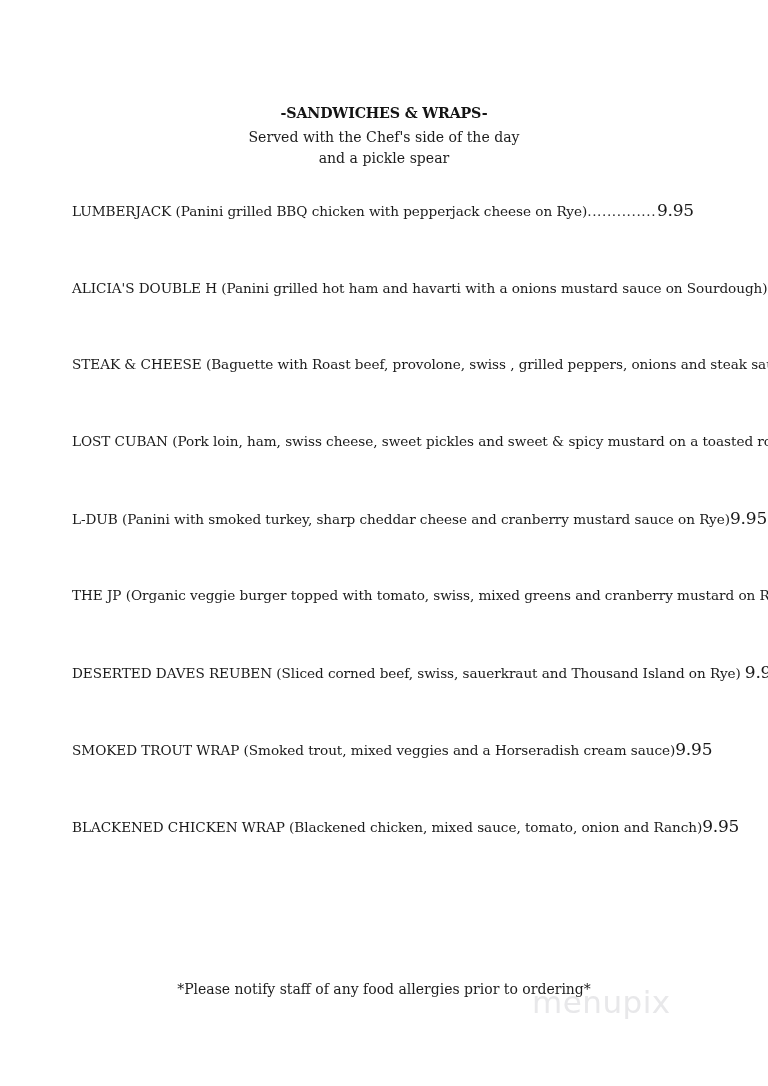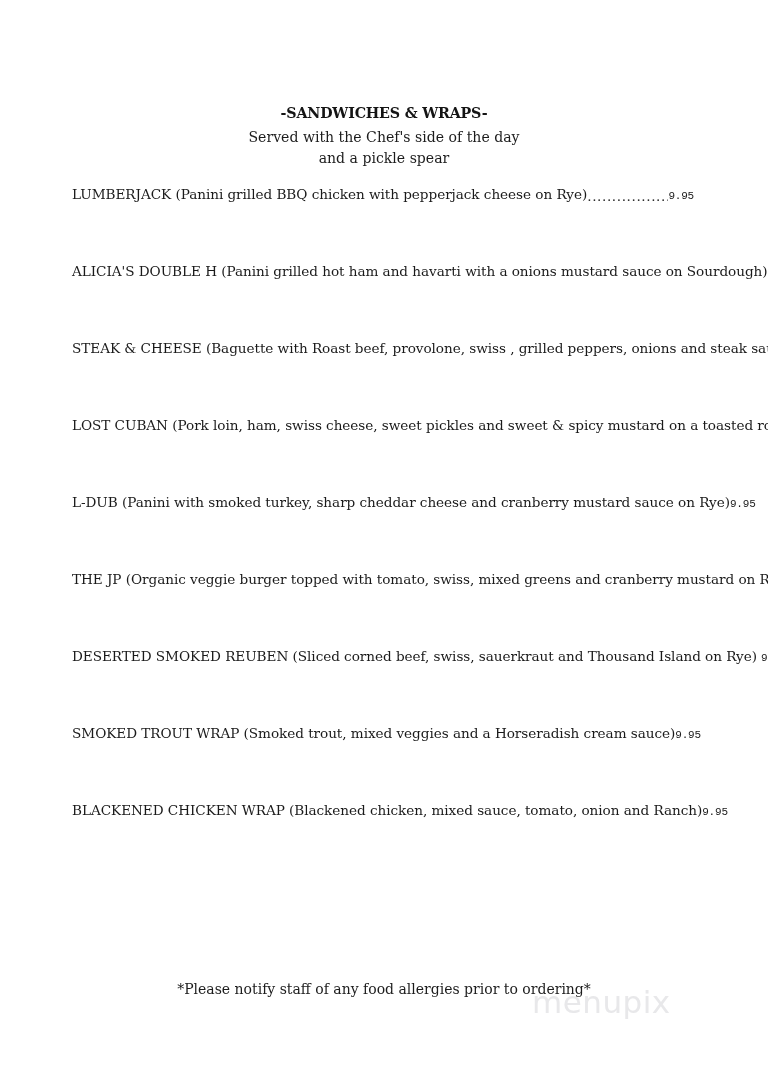--- a/index.html
+++ b/index.html
@@ -53,21 +53,21 @@
     white-space: nowrap;
     transform: scaleX(0.97);
   }
   .section-sub.line2 {
     margin-top: 0;
   }
 
   
   .items {
     position: absolute;
-    top: 184px;
+    top: 200px;
     left: 72px;
     width: 622px;
   }
   .menu-item {
     height: 77px;
     position: relative;
   }
   .item-row {
     display: flex;
     align-items: baseline;
@@ -97,24 +97,23 @@
     font-size: 13.6px;
     letter-spacing: 0.6px;
     color: #2a2a2a;
     white-space: nowrap;
   }
   .leader.gap::before {
     left: 4px;
   }
   .item-price {
     flex: 0 0 auto;
-    font-size: 11px;
+    font-size: 17px;
     color: #1a1a1a;
     letter-spacing: -0.2px;
-    font-family: Liberation Mono, monospace;
   }
   .item-price.spaced {
     padding-left: 4px;
   }
 
   
   .footer-note {
     position: absolute;
     top: 979px;
     left: 0;
@@ -196,21 +195,21 @@
     <div class="menu-item">
       <div class="item-row">
         <span class="item-text">THE JP (Organic veggie burger topped with tomato, swiss, mixed greens and cranberry mustard on Rye)</span>
         <span class="leader"></span>
 
       </div>
     </div>
 
     <div class="menu-item">
       <div class="item-row">
-        <span class="item-text">DESERTED SMOKED REUBEN (Sliced corned beef, swiss, sauerkraut and Thousand Island on Rye)</span>
+        <span class="item-text">DESERTED DAVES REUBEN (Sliced corned beef, swiss, sauerkraut and Thousand Island on Rye)</span>
         <span class="leader"></span>
         <span class="item-price spaced">9.95</span>
       </div>
     </div>
 
     <div class="menu-item">
       <div class="item-row">
         <span class="item-text">SMOKED TROUT WRAP (Smoked trout, mixed veggies and a Horseradish cream sauce)</span>
         <span class="leader"></span>
         <span class="item-price">9.95</span>

